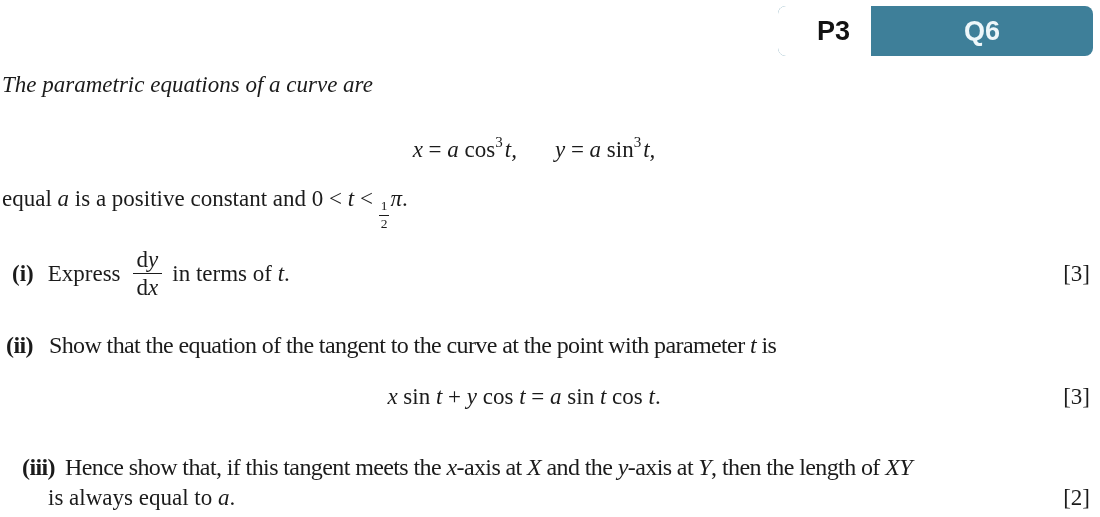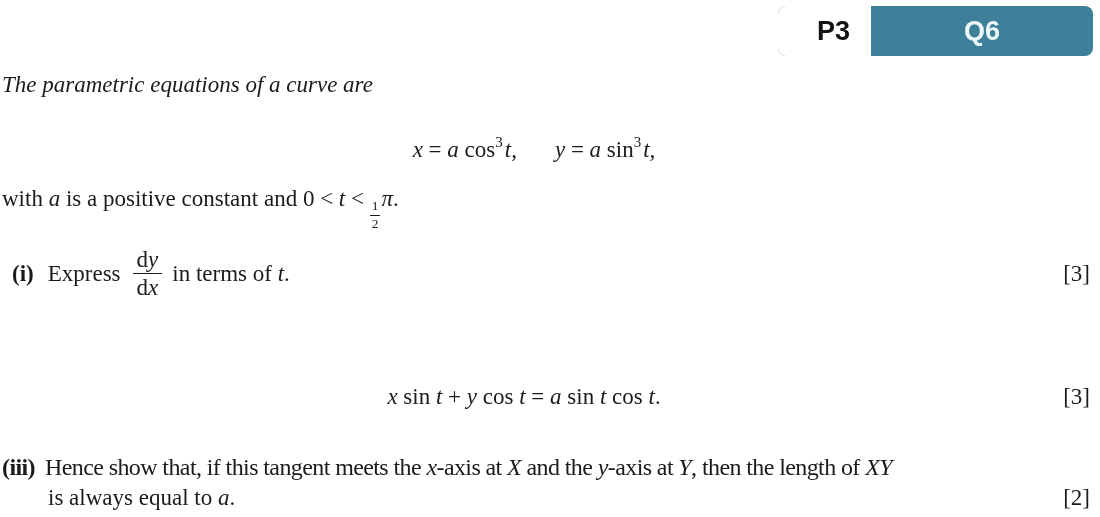--- a/index.html
+++ b/index.html
@@ -50,21 +50,21 @@
   #parti .marker { margin-right: 14px; }
   #parti .marks { line-height: 58px; }
 
   #partii { top: 331px; left: 0; right: 10px; line-height: 28px; }
   #partii .marker { margin-left: 6px; margin-right: 16px; }
 
   #eq2row { top: 381px; left: 0; right: 0; padding-right: 52px; text-align: center; line-height: 32px; height: 32px; }
   #eq2row .marks { right: 10px; line-height: 32px; }
 
   #partiii { top: 452px; left: 2px; right: 10px; white-space: normal; }
-  #partiii .line1 { line-height: 30px; white-space: nowrap; }
+  #partiii .line1 { line-height: 30px; white-space: nowrap; margin-left: 20px; }
   #partiii .line1 .marker { margin-right: 10px; }
   #partiii .line2 { line-height: 27px; margin-left: 46px; margin-top: 2px; white-space: nowrap; }
   #partiii .marks { top: auto; bottom: 0; }
 
   .cond { font-size: 24px; letter-spacing: -0.6px; }
 
   
   .sup { font-size: 15px; vertical-align: 10px; font-style: normal; }
   .tgap { margin-left: 2px; }
   .ygap { margin-left: 38px; }
@@ -91,30 +91,31 @@
 
   <div class="badge">
     <div class="seg paper">P3</div>
     <div class="seg question">Q6</div>
   </div>
 
   <div class="row" id="intro">The parametric equations of a curve are</div>
 
   <div class="row" id="eq1"><span class="it">x</span><span> = </span><span class="it">a</span><span> cos</span><sup class="sup">3</sup><span class="it tgap">t,</span><span class="it ygap">y</span><span> = </span><span class="it">a</span><span> sin</span><sup class="sup">3</sup><span class="it tgap">t,</span></div>
 
-  <div class="row" id="constraint"><span>with </span><span class="it">a</span><span> is a positive constant and 0 &lt; </span><span class="it">t</span><span> &lt; </span><span class="frac half">
+  <div class="row" id="constraint"><span>equal </span><span class="it">a</span><span> is a positive constant and 0 &lt; </span><span class="it">t</span><span> &lt; </span><span class="frac half">
         <span class="num">1</span>
         <span class="den">2</span>
       </span><span class="it">π</span><span>.</span></div>
 
   <div class="row" id="parti"><span class="marker">(i)</span><span class="exgap">Express</span><span class="frac dydx">
         <span class="num"><span>d</span><span class="it">y</span></span>
         <span class="den"><span>d</span><span class="it">x</span></span>
       </span><span>in terms of </span><span class="it">t</span><span>.</span><span class="marks">[3]</span></div>
 
+  <div class="row cond" id="partii"><span class="marker">(ii)</span><span>Show that the equation of the tangent to the curve at the point with parameter </span><span class="it">t</span><span> is</span></div>
 
   <div class="row" id="eq2row"><span><span class="it">x</span><span> sin </span><span class="it">t</span><span> + </span><span class="it">y</span><span> cos </span><span class="it">t</span><span> = </span><span class="it">a</span><span> sin </span><span class="it">t</span><span> cos </span><span class="it">t</span><span>.</span></span><span class="marks">[3]</span></div>
 
   <div class="row" id="partiii">
     <div class="line1 cond"><span class="marker">(iii)</span><span>Hence show that, if this tangent meets the </span><span class="it">x</span><span>-axis at </span><span class="it">X</span><span> and the </span><span class="it">y</span><span>-axis at </span><span class="it">Y</span><span>, then the length of </span><span class="it">XY</span></div>
     <div class="line2"><span>is always equal to </span><span class="it">a</span><span>.</span></div>
     <span class="marks">[2]</span>
   </div>
 
 </div>

